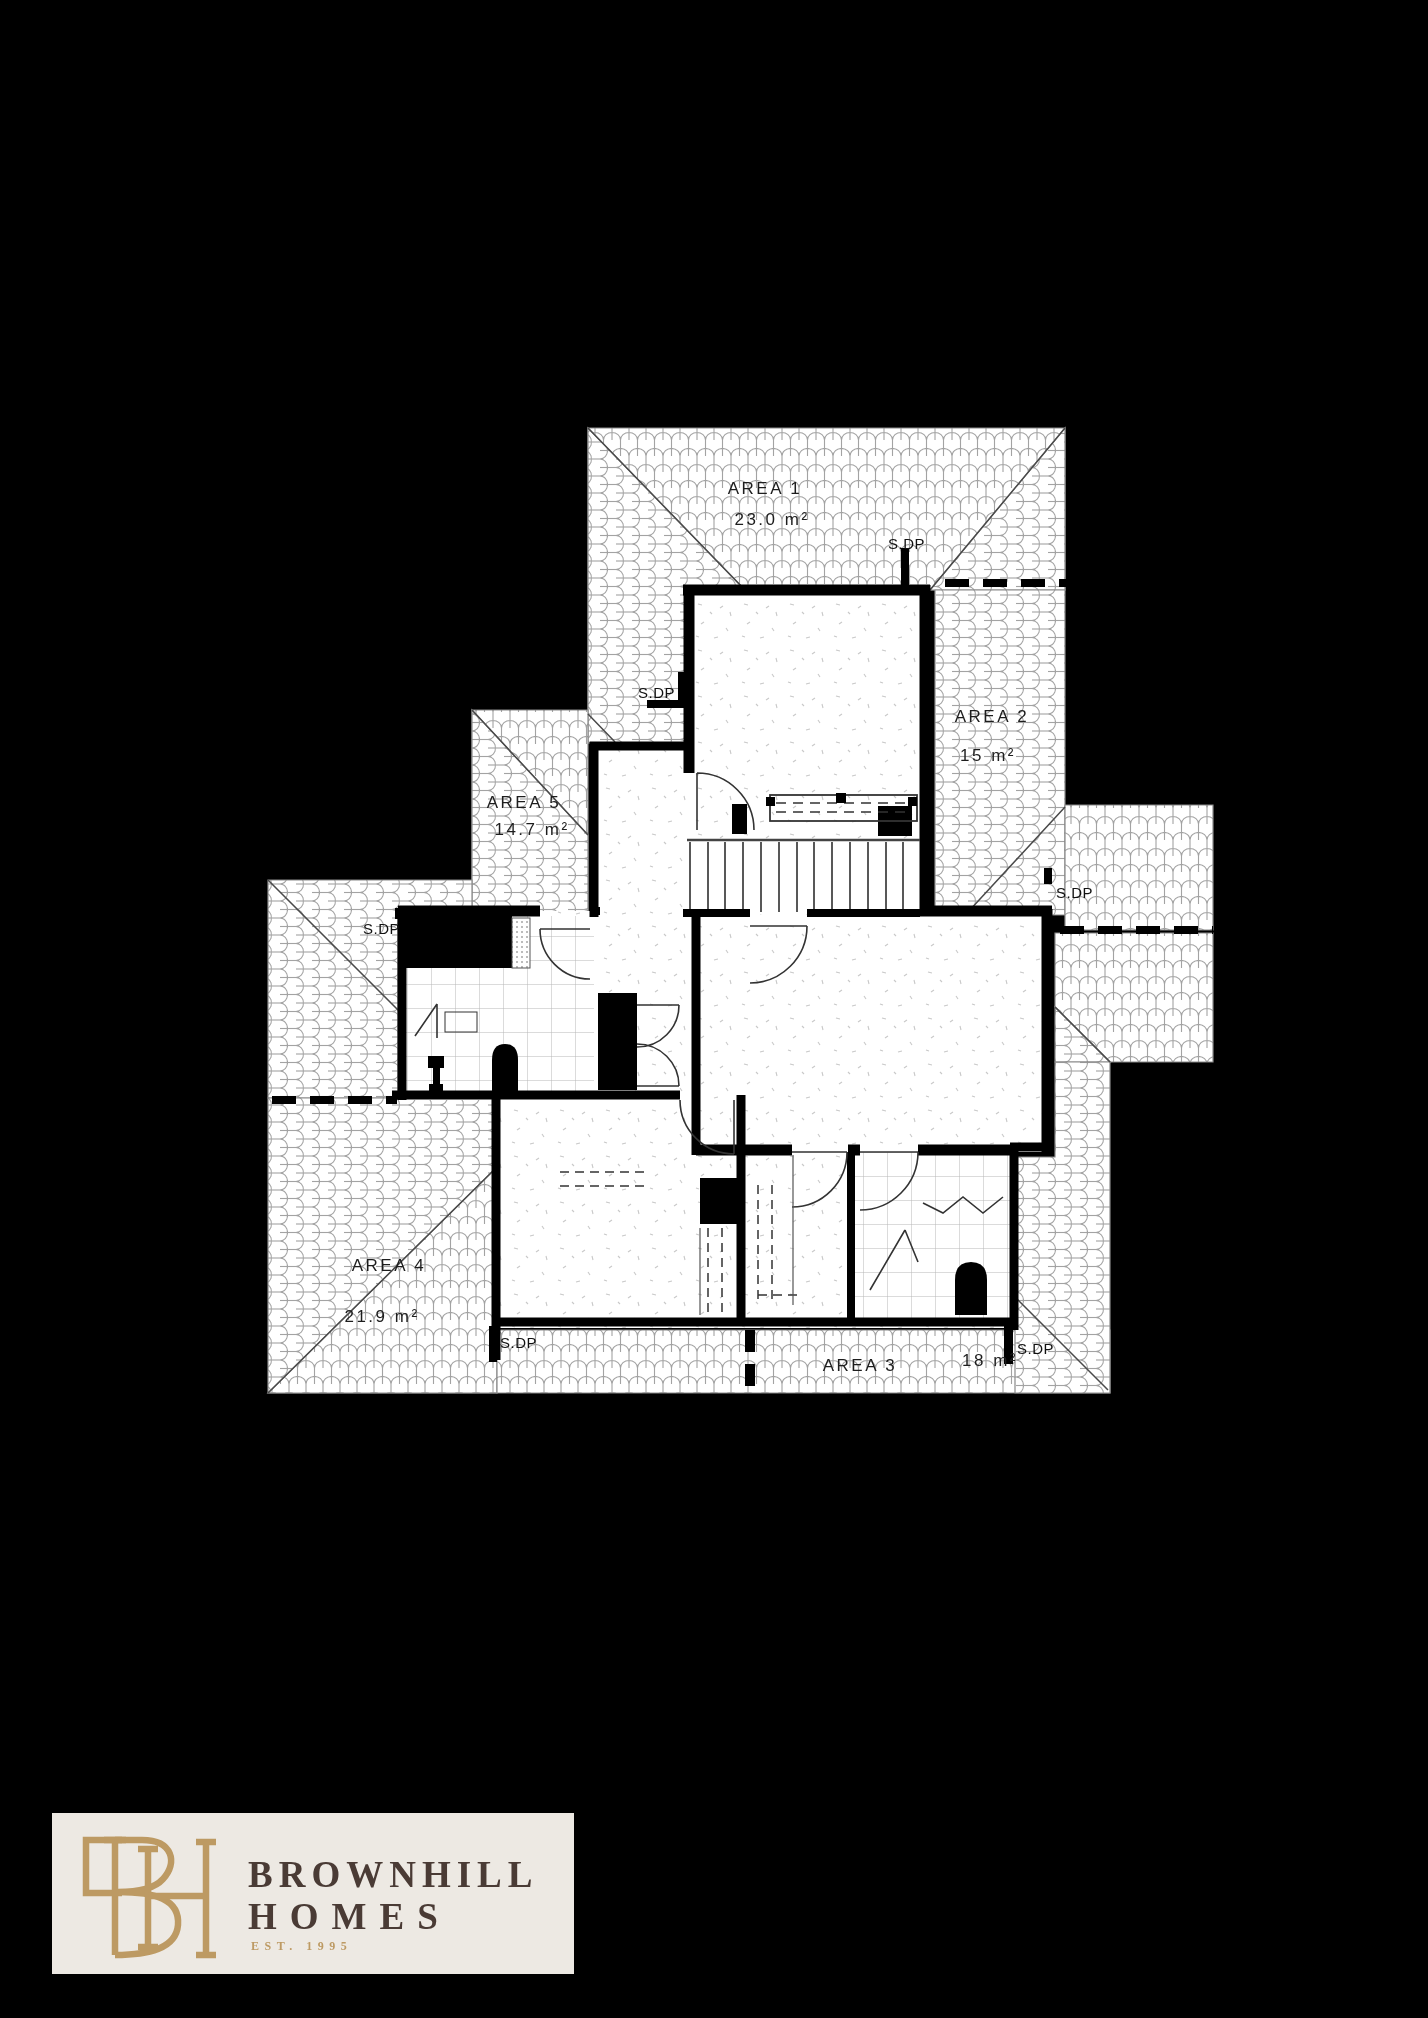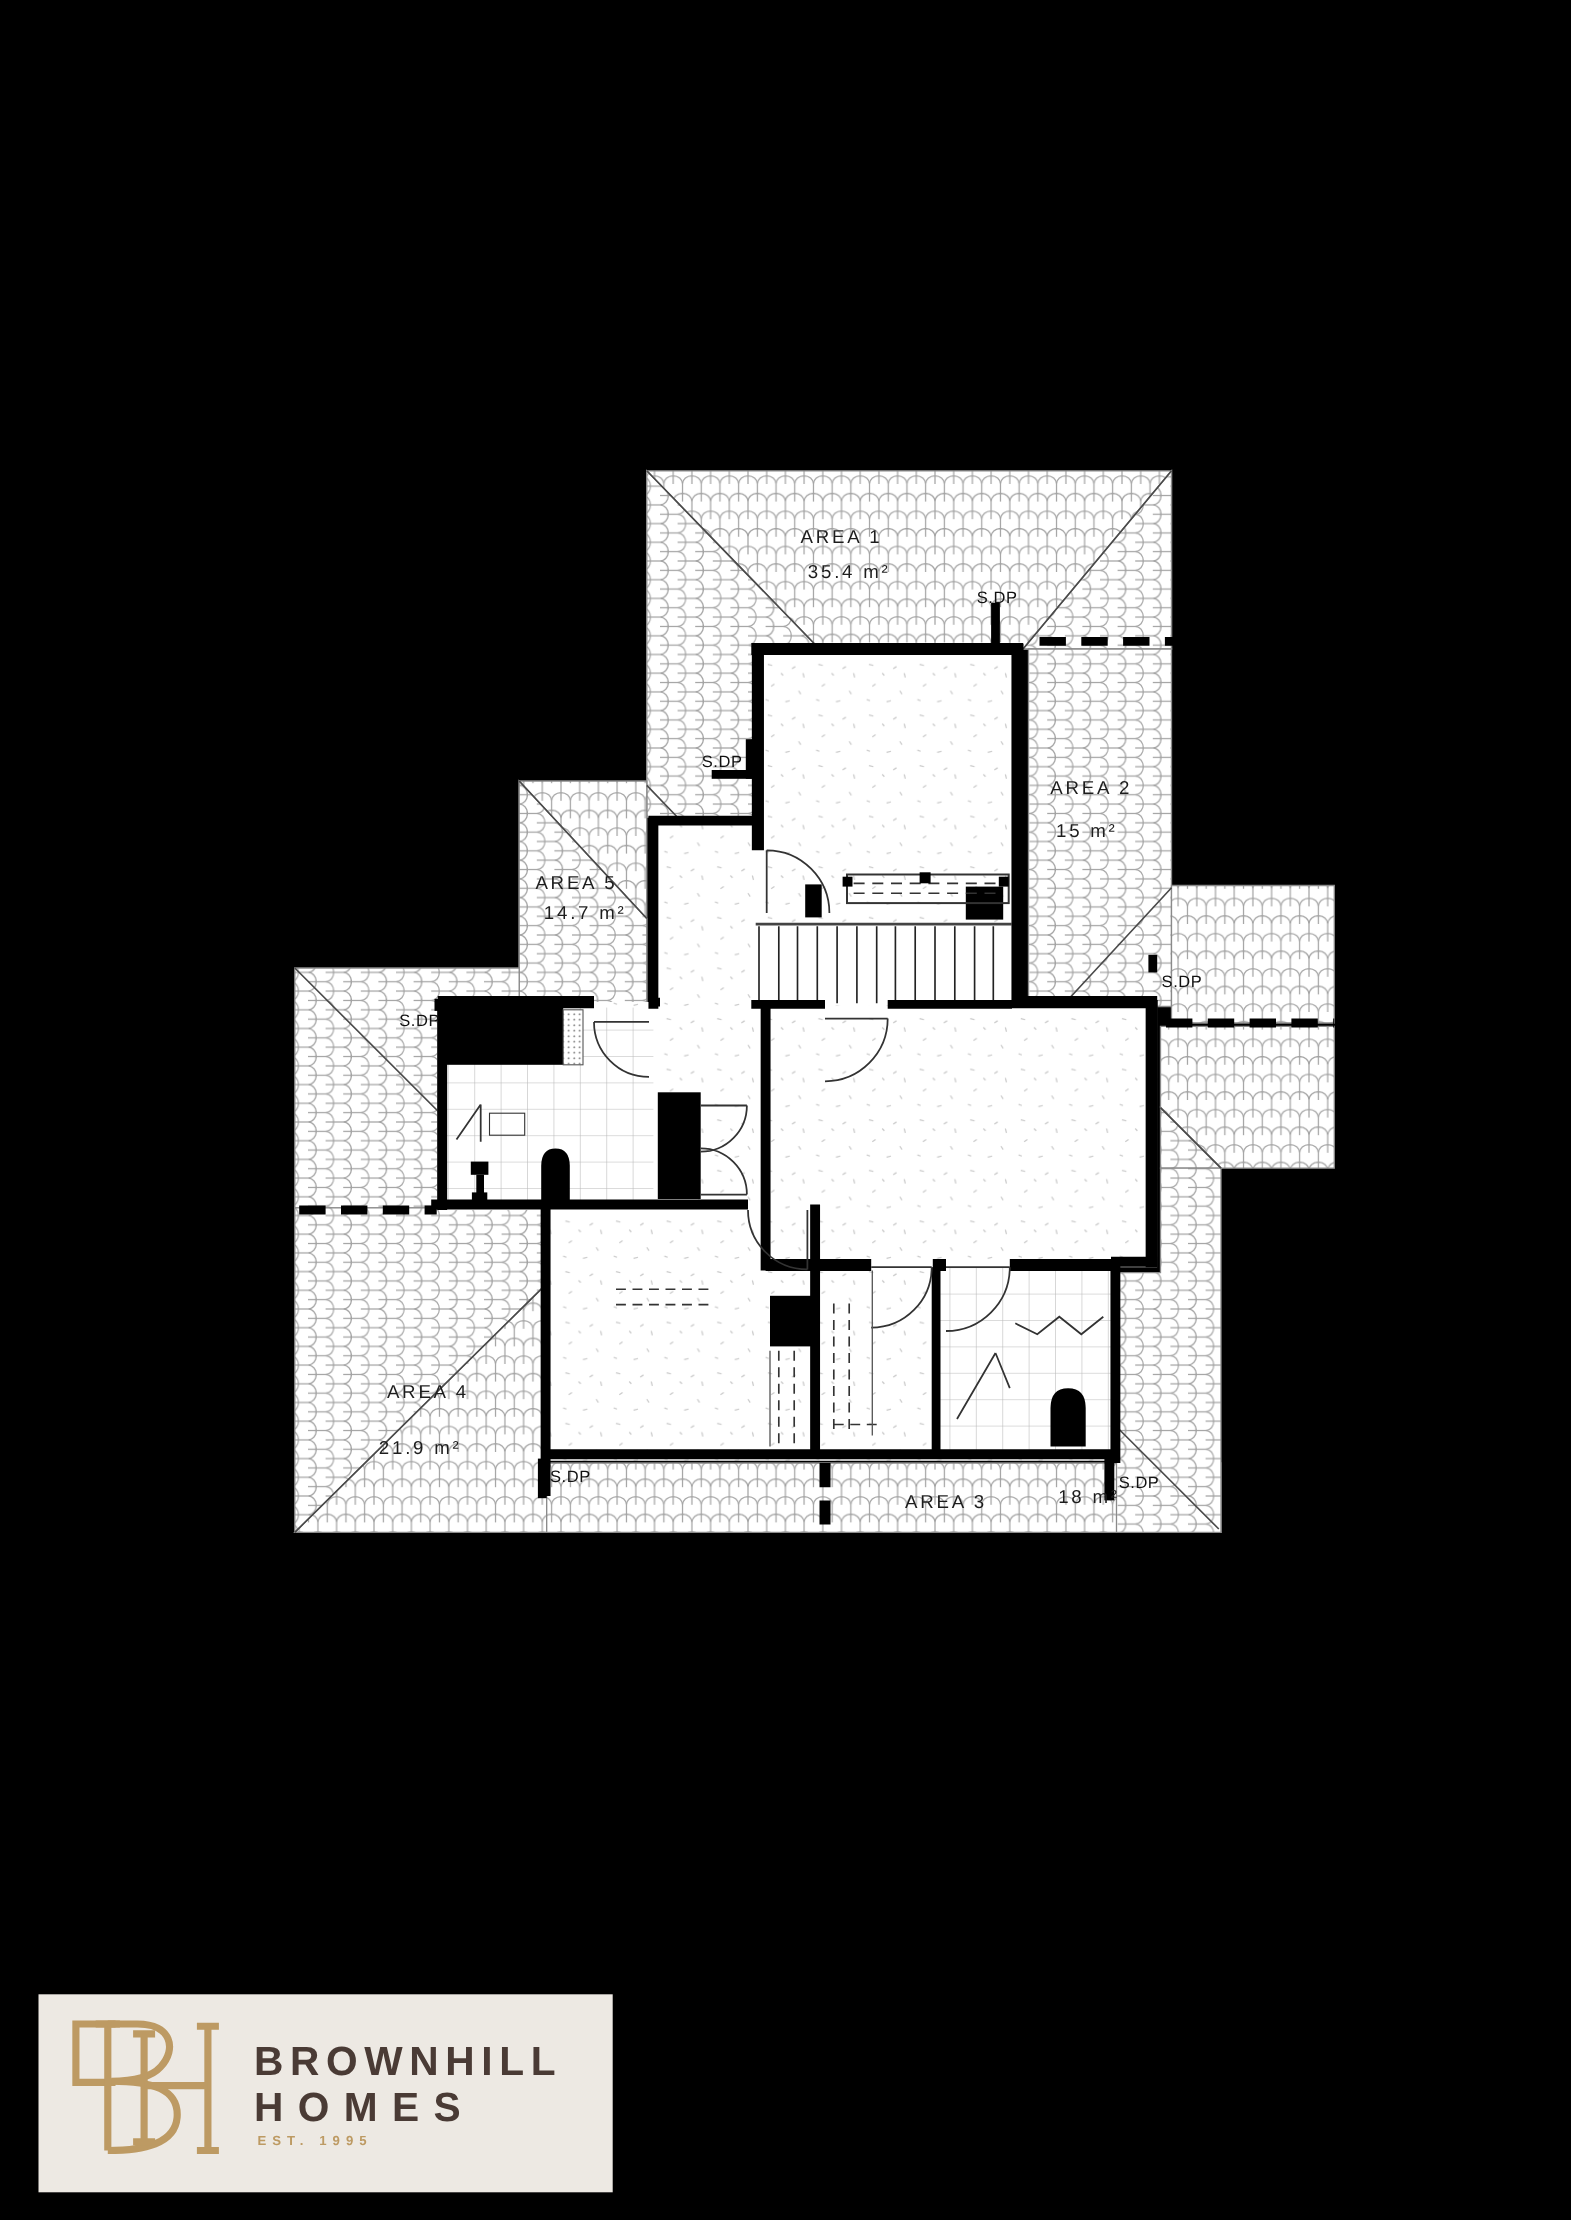--- a/index.html
+++ b/index.html
@@ -12,22 +12,23 @@
   .plan-label{
     position:absolute;transform:translate(-50%,-50%);
     color:#1d1d1d;font-size:17px;letter-spacing:2.5px;white-space:nowrap;
     font-family:Liberation Sans, sans-serif;
   }
   .dp-label{
     position:absolute;color:#111;font-size:15px;letter-spacing:.5px;white-space:nowrap;
   }
   
   #logo-panel{
-    position:absolute;left:35px;top:1813px;width:522px;height:180px;
+    position:absolute;left:52px;top:1813px;width:522px;height:161px;
     background:#EDE9E3;
+    font-family:Liberation Serif, serif;
   }
   #logo-mono{position:absolute;left:18px;top:11px;}
   .logo-line1{
     position:absolute;left:196px;top:40px;color:#4A3B35;font-weight:bold;
     font-size:37px;letter-spacing:6px;white-space:nowrap;
   }
   .logo-line2{
     position:absolute;left:196px;top:82px;color:#4A3B35;font-weight:bold;
     font-size:37px;letter-spacing:13px;white-space:nowrap;
   }
@@ -180,21 +181,21 @@
     <rect x="647" y="700" width="38" height="8"></rect>
     <rect x="901" y="548" width="8" height="37"></rect>
     <rect x="395" y="908" width="18" height="11"></rect>
     <rect x="1044" y="868" width="8" height="16"></rect>
     <rect x="489" y="1326" width="8" height="36"></rect>
     <rect x="1004" y="1326" width="9" height="38"></rect>
   </g>
 </svg>
 
 <div class="plan-label" style="left:765px;top:489px">AREA 1</div>
-<div class="plan-label" style="left:772px;top:520px">35.4 m²</div>
+<div class="plan-label" style="left:772px;top:520px">23.0 m²</div>
 
 <div class="plan-label" style="left:992px;top:717px">AREA 2</div>
 <div class="plan-label" style="left:988px;top:756px">15 m²</div>
 
 <div class="plan-label" style="left:860px;top:1366px">AREA 3</div>
 <div class="plan-label" style="left:990px;top:1361px">18 m²</div>
 
 <div class="plan-label" style="left:389px;top:1266px">AREA 4</div>
 <div class="plan-label" style="left:382px;top:1317px">21.9 m²</div>
 

